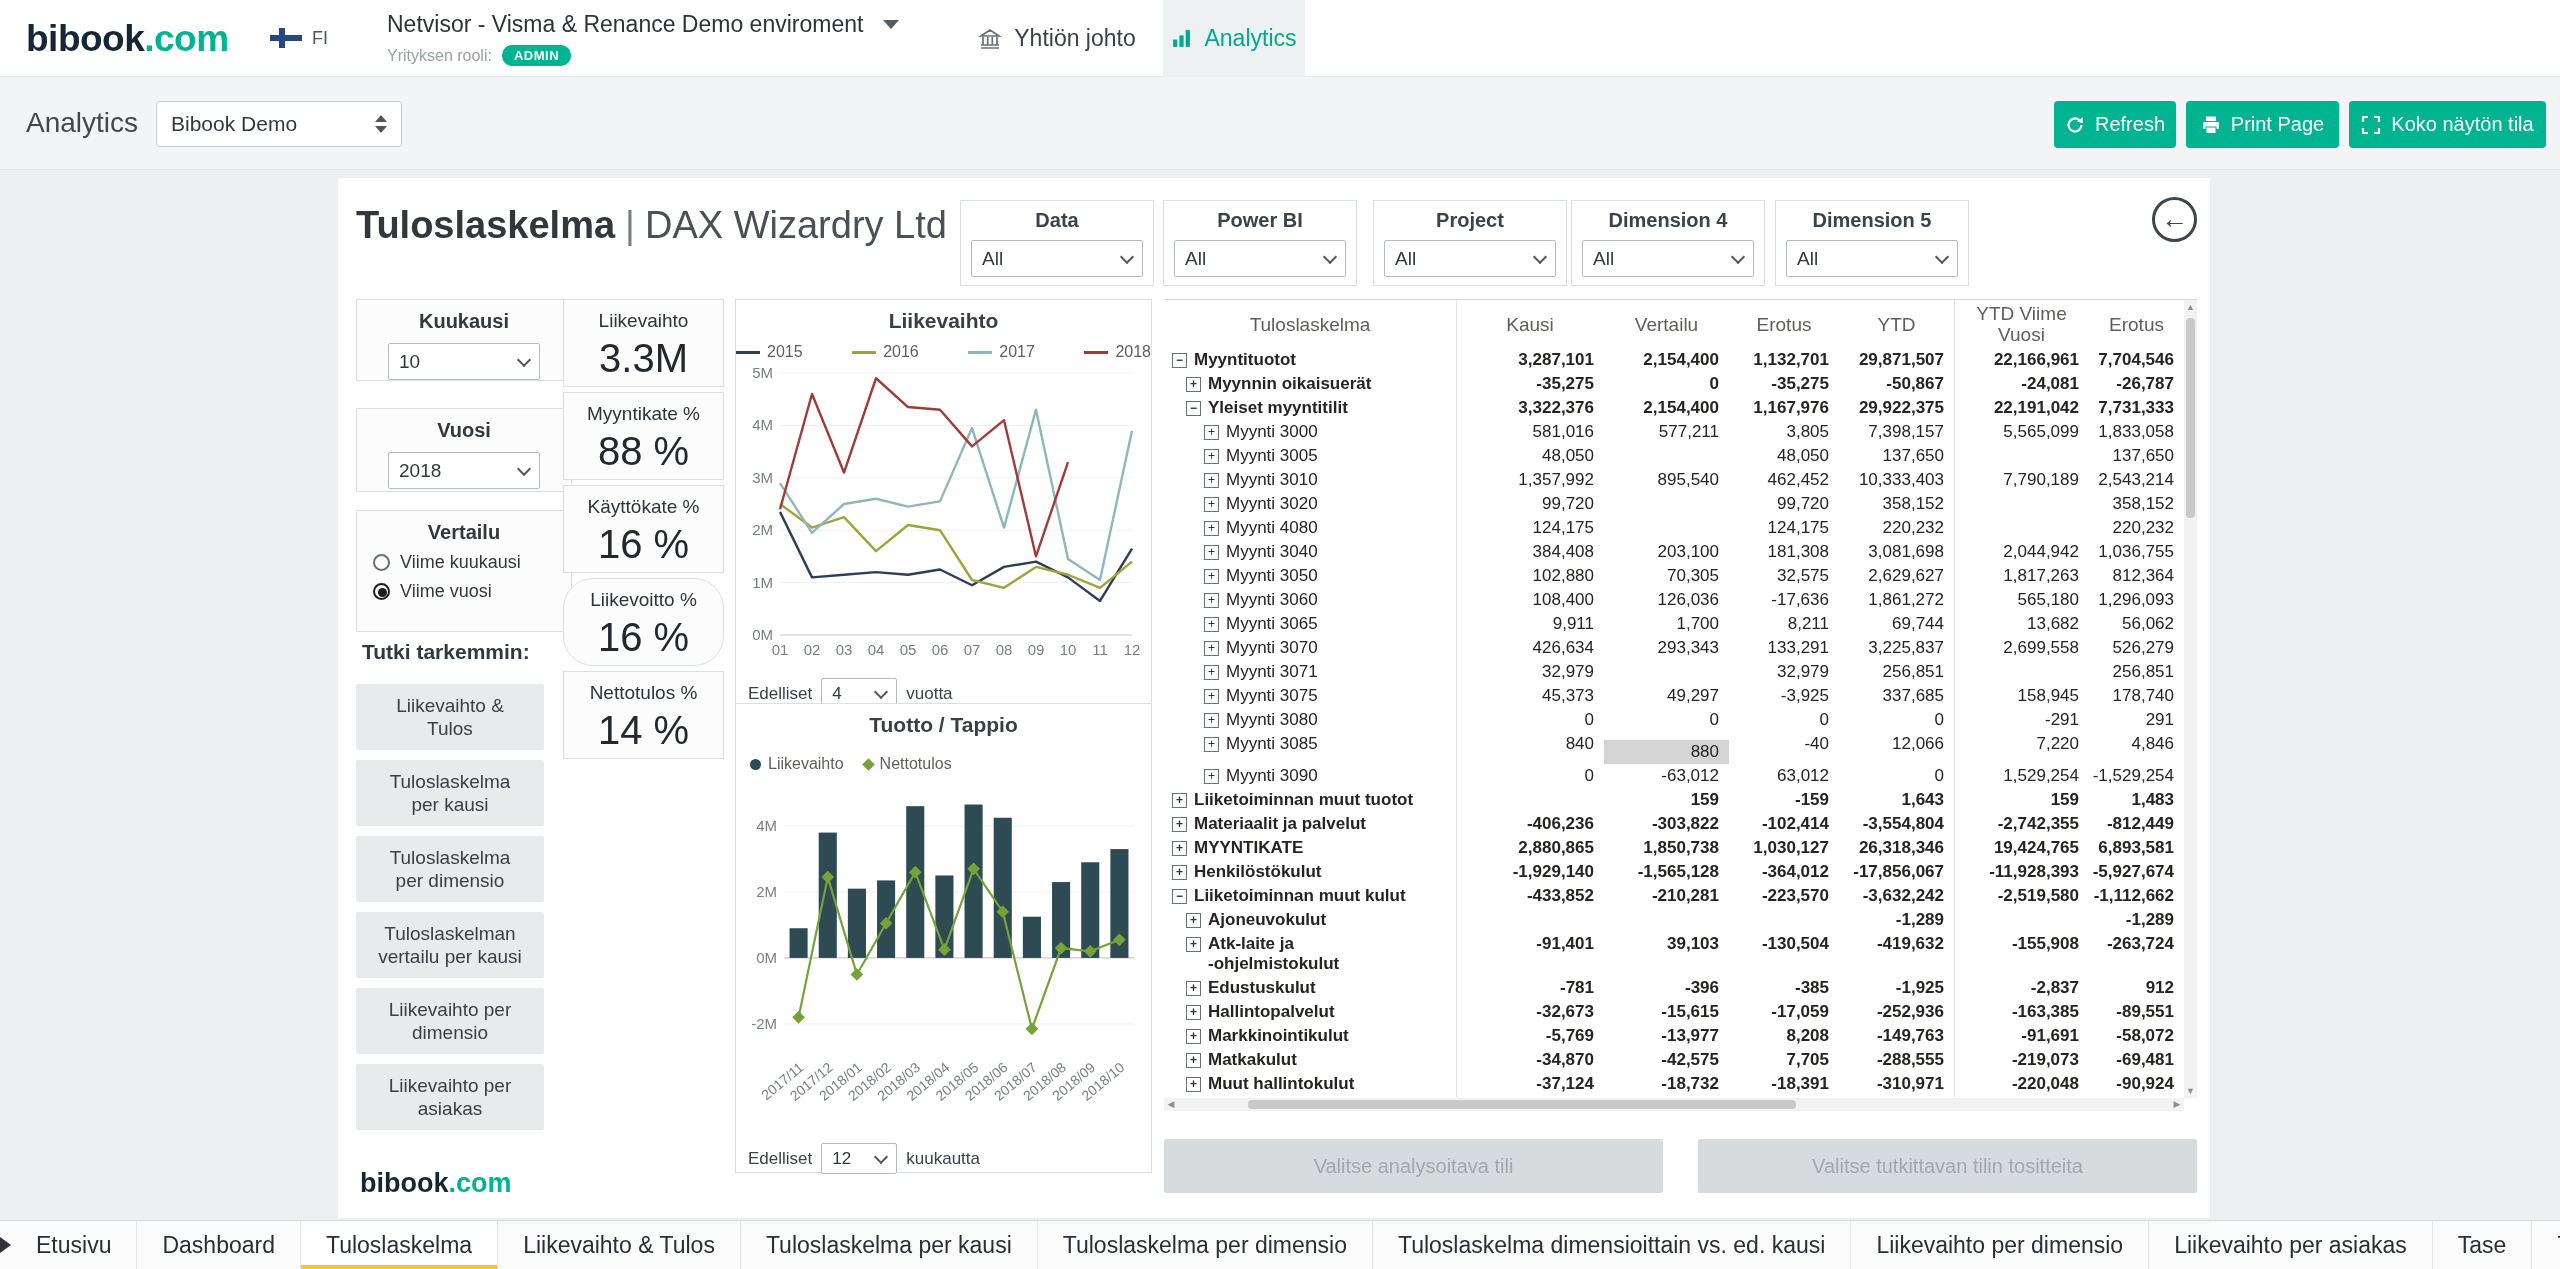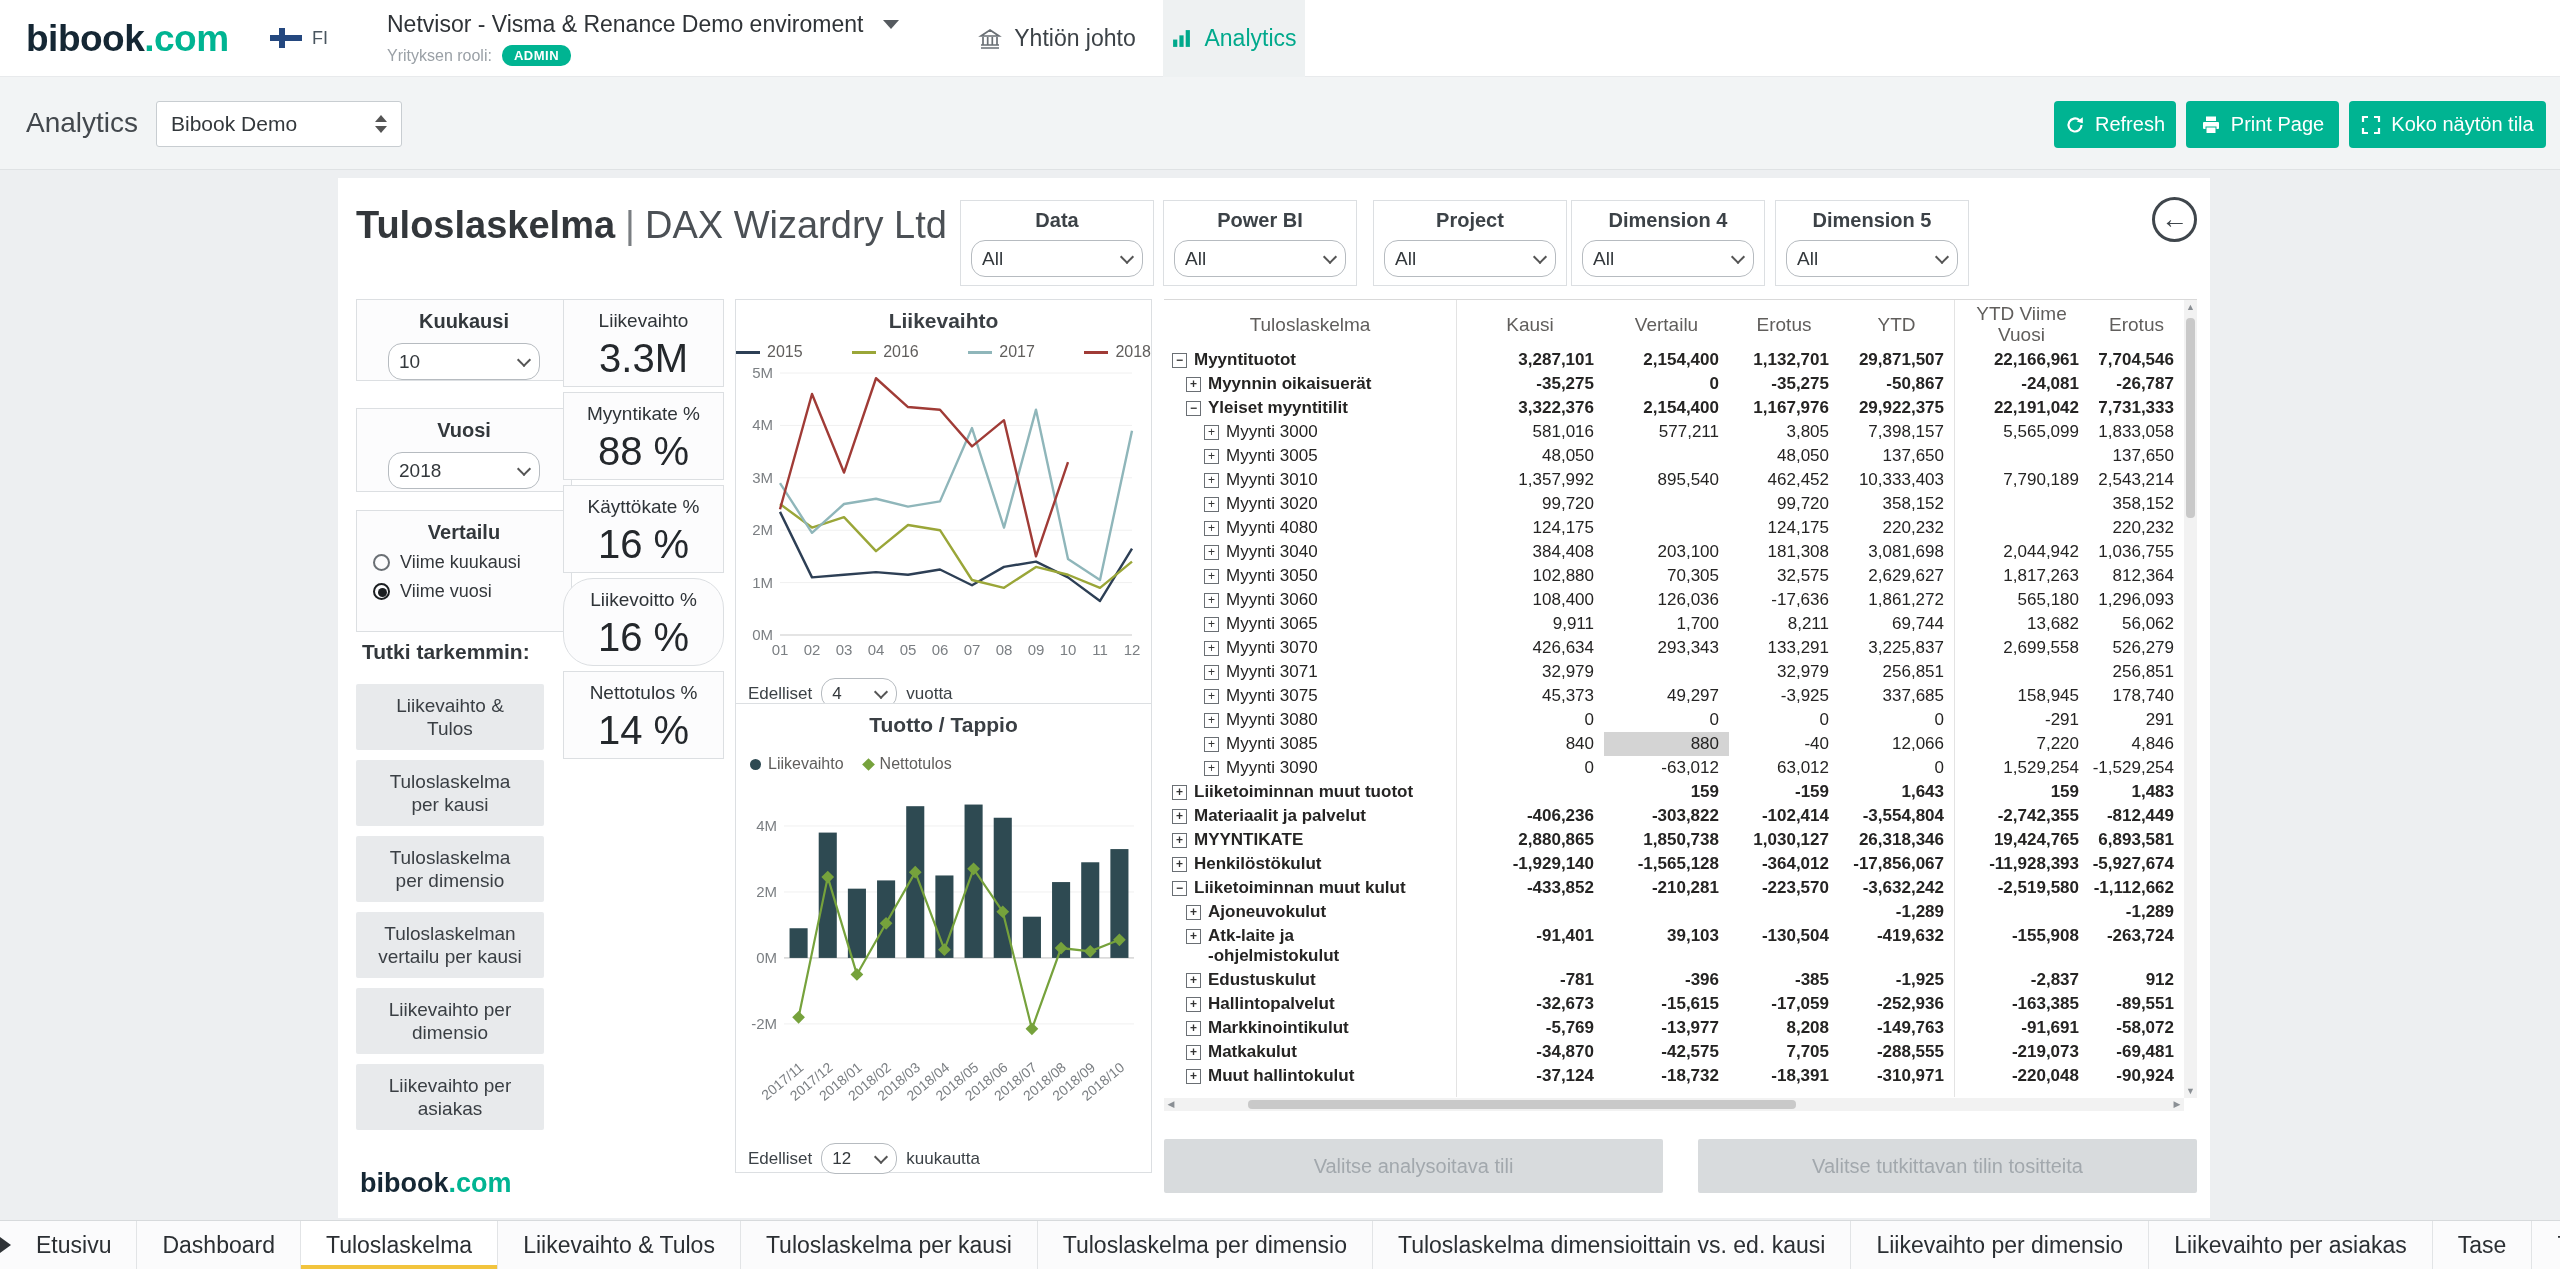--- a/index.html
+++ b/index.html
@@ -41,21 +41,21 @@
   
   .report { position:absolute; top:170px; left:0; width:2560px; height:1050px; background:#edeff1; }
   .canvas { position:absolute; left:338px; top:8px; width:1872px; height:1040px; background:#fff; }
   .report-title { position:absolute; left:356px; top:34px; font-size:38px; color:#3a3e42; }
   .report-title .t { font-weight:600; color:#33373b; }
   .report-title .d { font-weight:300; color:#7a7e82; margin:0 10px; }
   .report-title .s { font-weight:300; color:#4b5055; }
 
   .slicer { position:absolute; top:30px; width:194px; height:86px; background:#fff; border:1px solid #dcdfe2; }
   .slicer-label { text-align:center; font-size:20px; font-weight:600; color:#3c4247; padding-top:8px; }
-  .pbi-select { background:#fff; border:1px solid #b6bbc0; border-radius:14px; display:flex; align-items:center; justify-content:space-between; padding:0 10px; cursor:pointer; }
+  .pbi-select { background:#fff; border:1px solid #b6bbc0; border-radius:2px; display:flex; align-items:center; justify-content:space-between; padding:0 10px; cursor:pointer; }
   .slicer .pbi-select { width:172px; height:37px; margin:8px auto 0 auto; }
   .pbi-select .val { font-size:19px; color:#33383c; }
   .chev { width:10px; height:10px; border-right:2px solid #555; border-bottom:2px solid #555; transform:rotate(45deg); margin-top:-4px; }
   .back-btn { position:absolute; left:2152px; top:27px; width:45px; height:45px; border:3px solid #3f464c; border-radius:50%; color:#3f464c; font-size:27px; line-height:39px; text-align:center; cursor:pointer; background:#fff; }
 
   
   .lcard { position:absolute; left:356px; width:216px; background:#fcfcfd; border:1px solid #dcdfe2; }
   .lcard .cap { text-align:center; font-size:20px; font-weight:600; color:#33383c; padding-top:10px; }
   .lcard .pbi-select { width:152px; height:37px; margin:10px auto 0 auto; }
   .card-month { top:129px; height:82px; }
@@ -97,21 +97,21 @@
   .table-panel { position:absolute; left:1164px; top:129px; width:1033px; height:812px; background:#fff; border-top:1px solid #d9d9d9; }
   .thead, .trow { display:grid; grid-template-columns:292px 148px 125px 110px 115px 135px 95px; }
   .thead { height:48px; align-items:center; }
   .th { text-align:center; font-size:19px; color:#605e5c; white-space:pre-line; line-height:21px; }
   .tbody { position:absolute; top:48px; left:0; width:1020px; height:752px; overflow:hidden; }
   .trow { align-items:start; cursor:pointer; }
   .tc { text-align:right; font-size:17px; line-height:20px; color:#252423; padding:2px 10px 2px 0; white-space:nowrap; }
   .tc.name { text-align:left; display:flex; gap:7px; padding-right:4px; white-space:pre-line; }
   .trow.b .tc { font-weight:700; }
   .exp { width:15px; height:15px; border:1px solid #6a6f74; font-size:12px; line-height:13px; text-align:center; color:#333; background:#fff; flex-shrink:0; margin-top:3px; cursor:pointer; }
-  .tc.selcell { background:#d4d4d4; }
+  .tc.selcell { background:#d4d4d4;margin-top:8px; }
   .vline { position:absolute; top:0; bottom:14px; width:1px; background:#e3e3e3; }
   .vscroll { position:absolute; right:0; top:0; width:13px; height:798px; background:#f2f2f2; font-size:9px; color:#8a8f94; text-align:center; }
   .vscroll .thumb { position:absolute; left:2px; top:18px; width:9px; height:200px; background:#c9c9c9; border-radius:4px; cursor:grab; }
   .vscroll .a { position:absolute; left:0; width:13px; height:14px; line-height:14px; cursor:pointer; }
   .hscroll { position:absolute; left:0; bottom:0; width:1020px; height:13px; background:#f2f2f2; font-size:9px; color:#8a8f94; }
   .hscroll .thumb { position:absolute; top:2px; left:84px; width:548px; height:9px; background:#c9c9c9; border-radius:4px; cursor:grab; }
   .hscroll .a { position:absolute; top:0; width:14px; height:13px; line-height:13px; text-align:center; cursor:pointer; }
 
   .action-btn { position:absolute; height:54px; width:499px; background:#d8dbdd; border:none; border-radius:2px; font-family:inherit; font-size:20px; color:#a2a8ad; cursor:default; }
   .action-btn.a1 { left:1164px; top:969px; }

